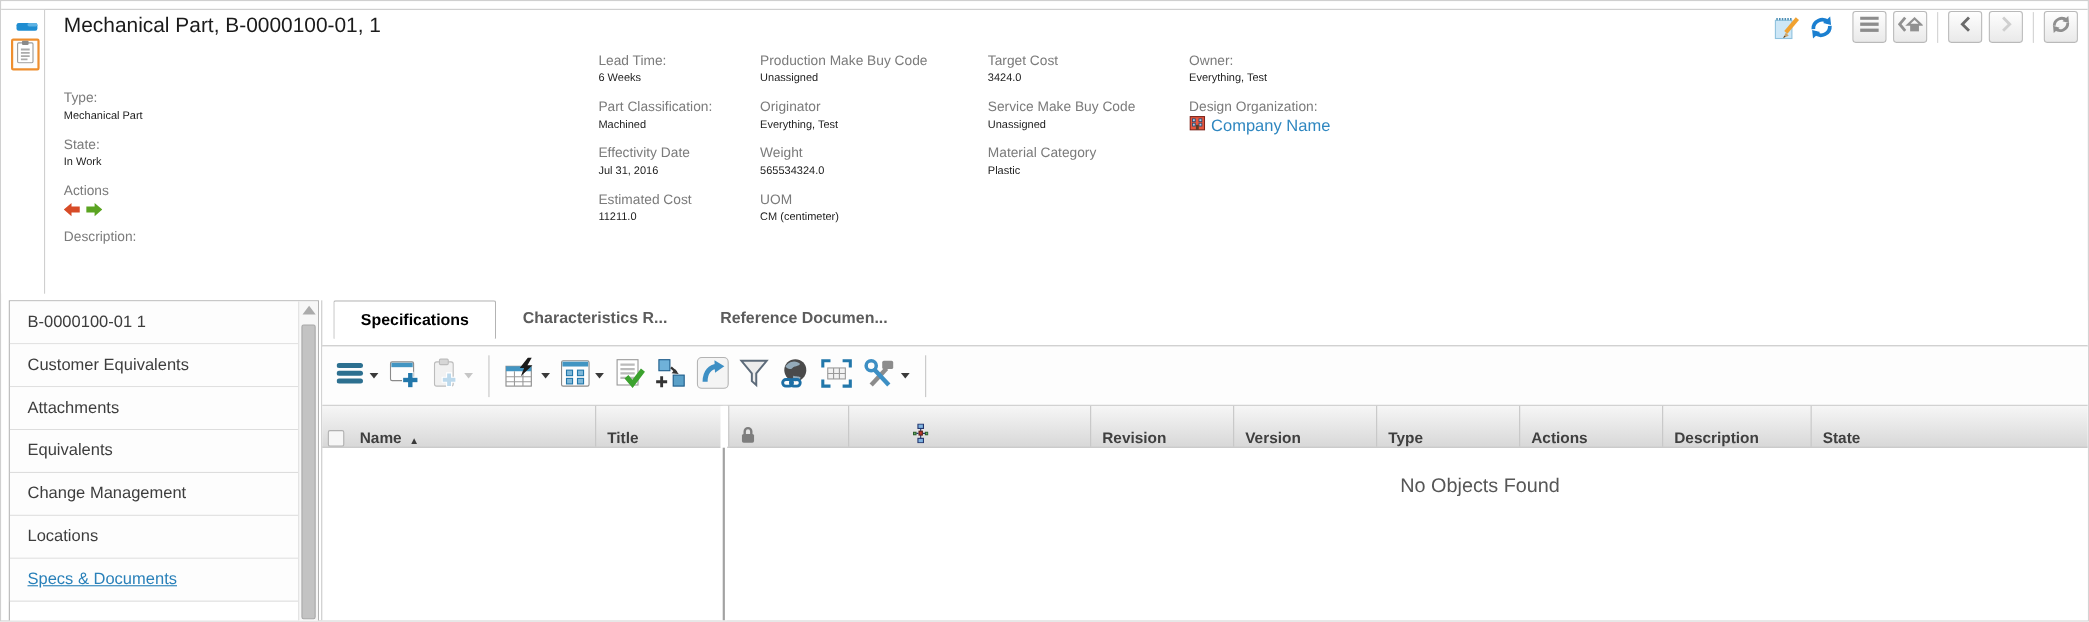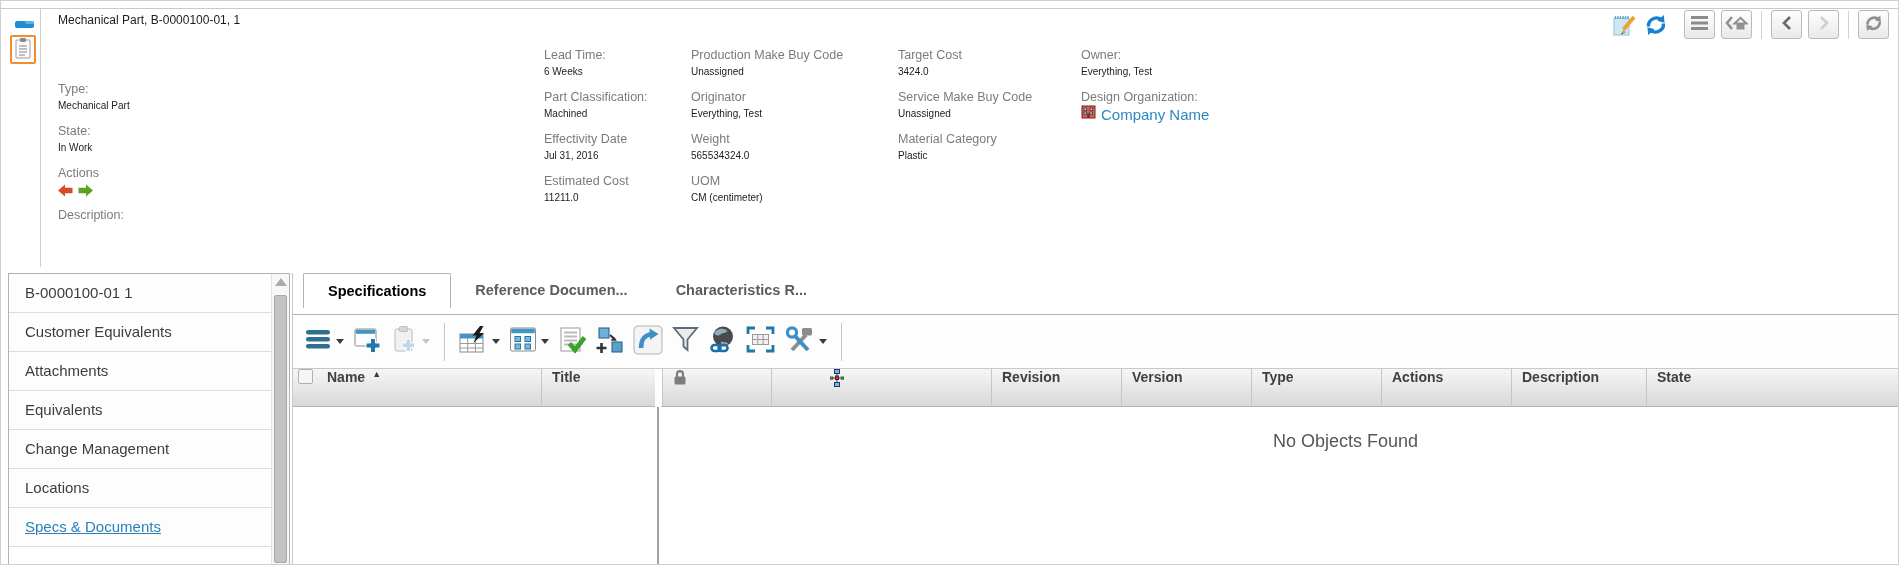--- a/index.html
+++ b/index.html
@@ -7,21 +7,21 @@
   .screen { position:relative; width:1899px; height:565px; background:#fff;
             border:1px solid #d0d0d0; overflow:hidden; }
 
   
   .top-rule { position:absolute; top:7px; left:0; right:0; border-top:1px solid #cacaca; }
   .left-strip { position:absolute; left:0; top:8px; width:40px; height:258px; border-right:1px solid #cfcfcf; background:#fff; }
   .mini-bar { position:absolute; left:14px; top:12px; width:19px; height:7px; background:#1f8dd1; border-radius:2px; cursor:pointer; }
   .mini-bar::after{ content:''; position:absolute; right:0; top:0; width:9px; height:3px; background:#5db2e3; border-radius:2px;}
   .clip-btn { position:absolute; left:9px; top:26px; width:26px; height:29px; border:2px solid #ee8e2e; border-radius:2px;
               background:#fdfdfd; display:flex; align-items:center; justify-content:center; }
-  .panel-title { position:absolute; left:57px; top:12px; font-size:12px; color:#1b1b1b; }
+  .panel-title { position:absolute; left:57px; top:12px; font-size:19px; color:#1b1b1b; }
   .top-icons { position:absolute; right:9px; top:9px; display:flex; align-items:center; gap:6px; }
   .flat-ic { display:flex; align-items:center; cursor:pointer; }
   .btn { width:31px; height:29px; border:1px solid #b9b9b9; border-radius:3px;
          background:linear-gradient(#fefefe,#e9e9e9); display:flex; align-items:center; justify-content:center; cursor:pointer; }
   .btn.disabled { cursor:default; }
   .tiSep { width:1px; height:28px; background:#d2d2d2; margin:0 3px; }
 
   .pcol { position:absolute; top:46px; }
   .pcol.c1 { left:57px;  width:470px;margin-top:34px; }
   .pcol.c2 { left:543px; width:145px; }
@@ -54,21 +54,21 @@
   .tab { padding:9px 24px 9px; font-size:14.5px; font-weight:bold; color:#5c5c5c; cursor:pointer; white-space:nowrap; }
   .tab.active { background:#fff; border:1px solid #b3b3b3; border-bottom:none; margin-bottom:-1px; color:#000; border-radius:2px 2px 0 0;}
   .toolbar { height:54px; display:flex; align-items:center; padding-left:13px; gap:9px; border-bottom:1px solid #c9c9c9; background:#fdfdfd;}
   .tbtn { display:flex; align-items:center; gap:2px; cursor:pointer; }
   .caret { width:0; height:0; border-left:4px solid transparent; border-right:4px solid transparent; border-top:5px solid #3a3a3a; margin-left:2px;}
   .caret.dis { border-top-color:#c6c6c6; }
   .tsep { width:1px; height:38px; background:#c6c6c6; margin:0 5px; }
 
   .thead { display:flex; height:38px; background:linear-gradient(#f6f6f6,#d8d8d8);
            border-bottom:1px solid #b5b5b5; font-size:14px; font-weight:bold; color:#3f3f3f; }
-  .th { height:100%; display:flex; align-items:flex-start; padding-left:10px; border-right:1px solid #c6c6c6; cursor:pointer; }
+  .th { height:100%; display:flex; align-items:flex-end; padding-left:10px; border-right:1px solid #c6c6c6; cursor:pointer; }
   .th.cb { width:24px; padding-left:5px; border-right:none; }
   .th.c-name { width:225px; }
   .th.c-title { width:115px; }
   .th.gap { width:5px; padding:0; border-right:none; background:#fff; cursor:default; }
   .th.c-lock { width:110px; border-left:1px solid #c6c6c6; }
   .th.c-struct { width:220px; padding-left:58px; }
   .th.c-rev, .th.c-ver, .th.c-type, .th.c-act { width:130px; }
   .th.c-desc { width:135px; }
   .th.c-state { flex:1; border-right:none; }
   .cbx { width:15px; height:15px; border:1px solid #b0b0b0; border-radius:2px; background:#f6f6f6; cursor:pointer; }
@@ -271,22 +271,22 @@
     </div>
     <div class="side-scroll">
       <div class="scroll-up"></div>
       <div class="scroll-thumb"></div>
     </div>
   </div>
 
   <div class="main">
     <div class="tabs">
       <div class="tab active">Specifications</div>
+      <div class="tab">Characteristics R...</div>
       <div class="tab">Reference Documen...</div>
-      <div class="tab">Characteristics R...</div>
     </div>
 
     <div class="toolbar">
       <div class="tbtn">
         <span><svg width="26" height="23">
               <g fill="#2d7090">
                 <rect x="0" y="2" width="24" height="4.6" rx="2.3"></rect>
                 <rect x="0" y="9" width="24" height="4.6" rx="2.3"></rect>
                 <rect x="0" y="16" width="24" height="4.6" rx="2.3"></rect>
               </g>

